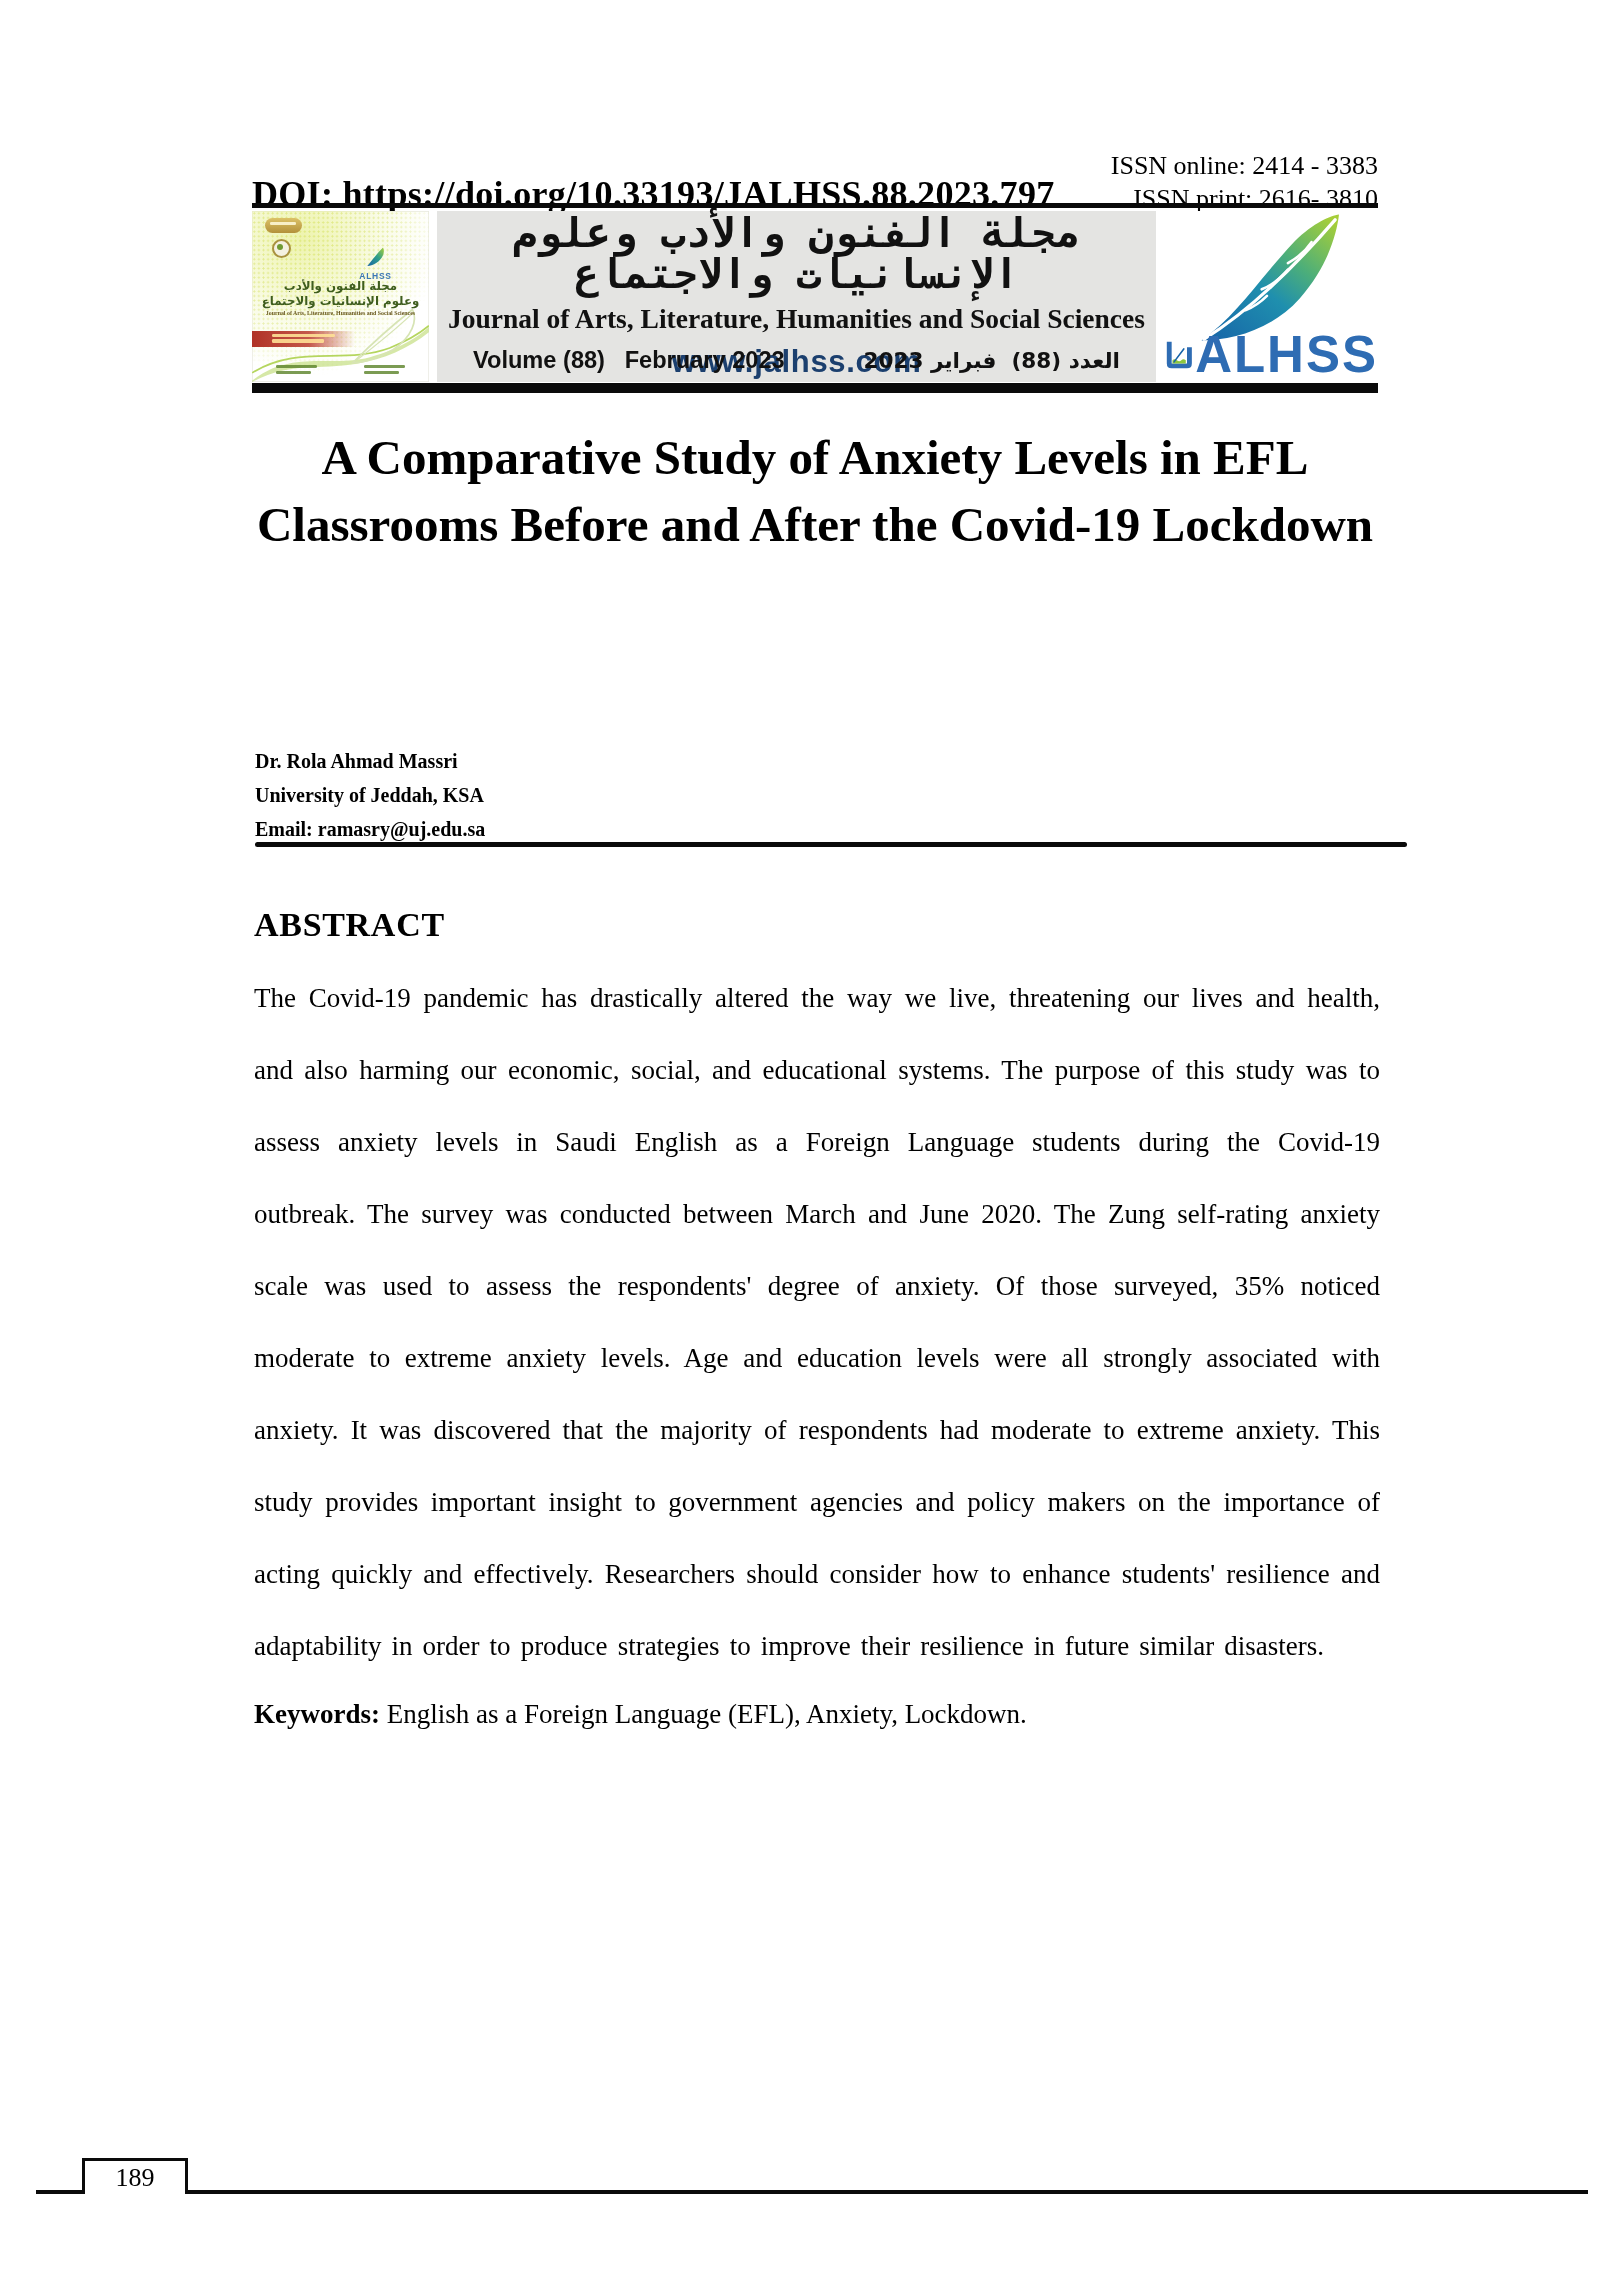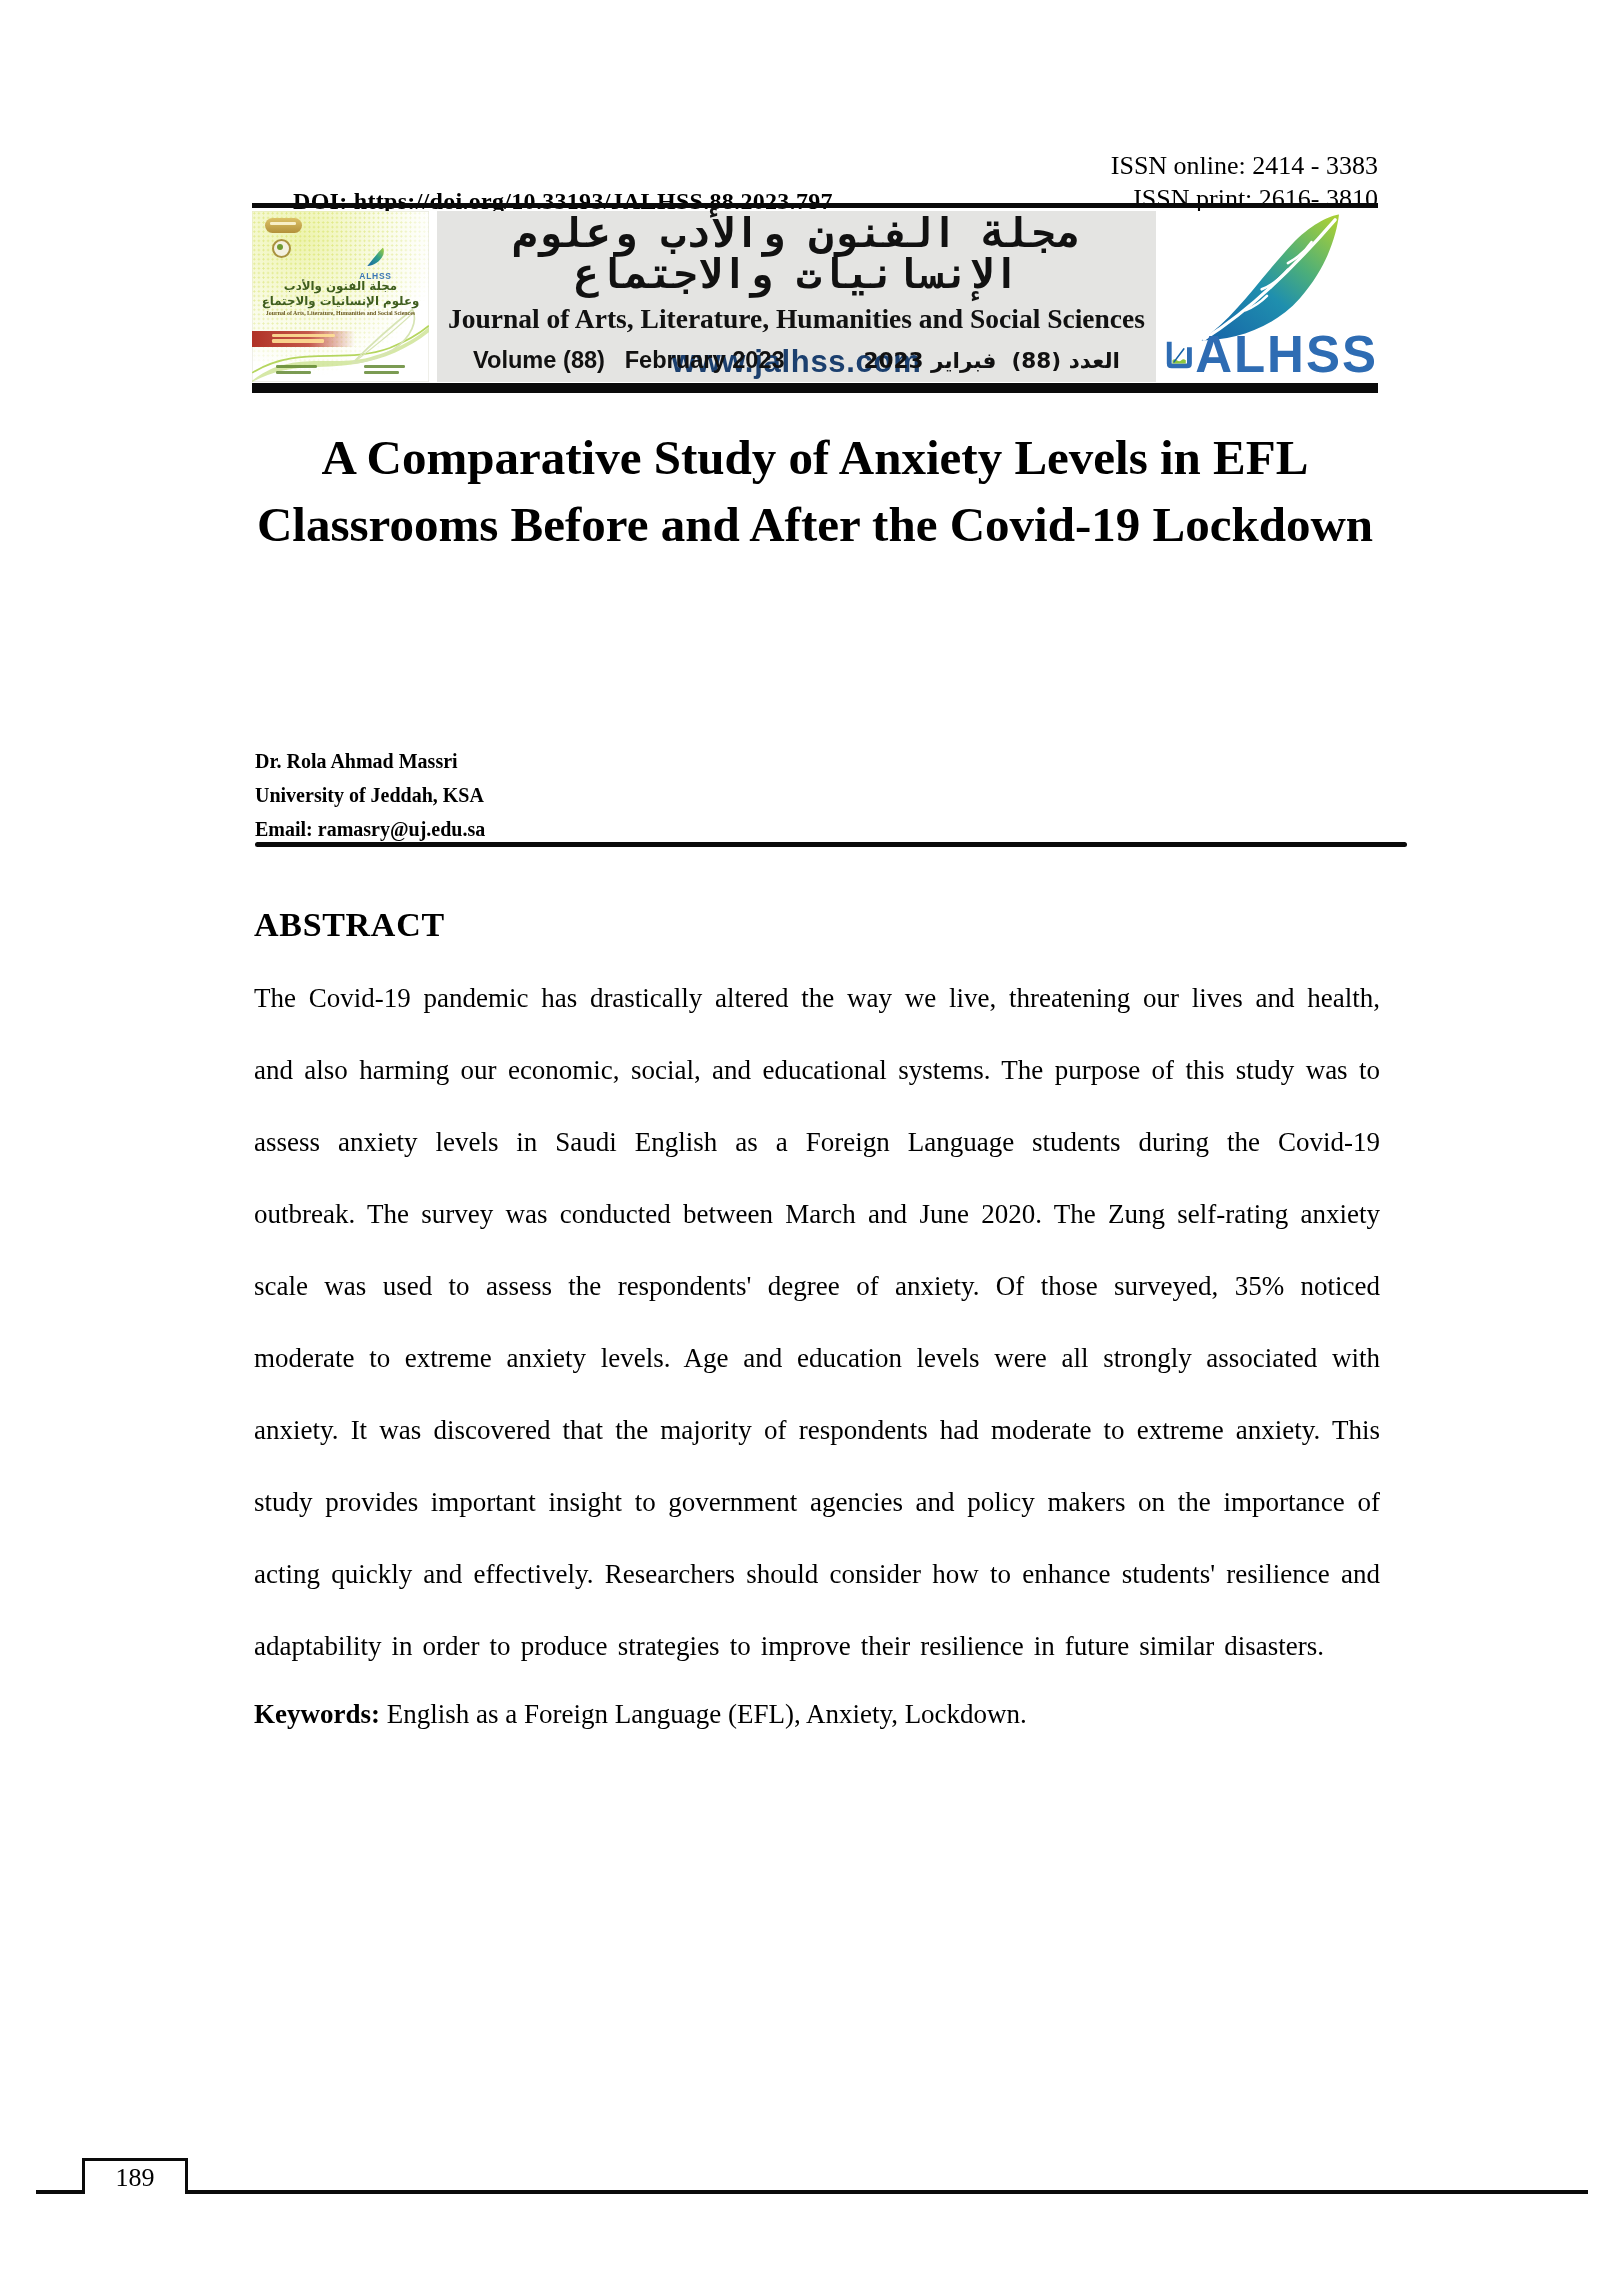--- a/index.html
+++ b/index.html
@@ -12,21 +12,21 @@
     color: #000;
     overflow: hidden;
   }
 
   
   .doi-row {
     position: absolute;
     left: 252px; top: 149px; width: 1126px;
     display: flex; justify-content: space-between; align-items: flex-end;
   }
-  .doi-text { font-size: 24px; font-weight: bold; letter-spacing: 0.3px; margin-left: 41px; }
+  .doi-text { font-size: 36px; font-weight: bold; letter-spacing: 0.3px; }
   .issn-block { text-align: right; font-size: 26px; line-height: 33px; }
   .top-rule {
     position: absolute;
     left: 252px; top: 203px; width: 1126px; height: 4.6px;
     background: #0a0a0a;
   }
 
   
   .banner {
     position: absolute;

